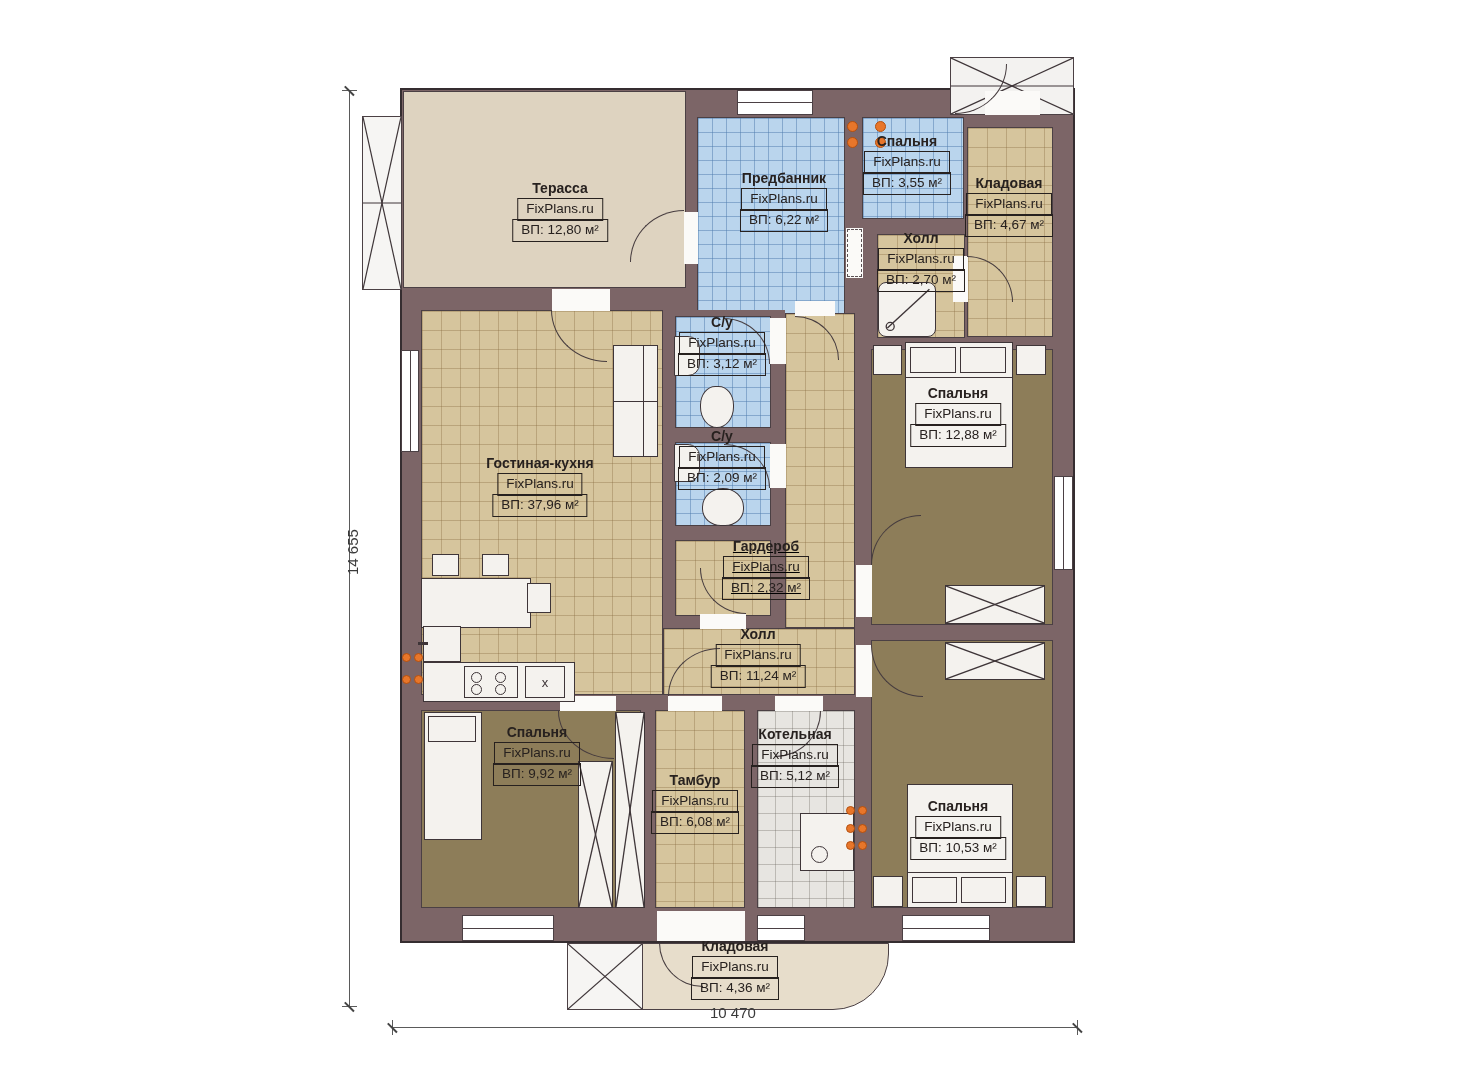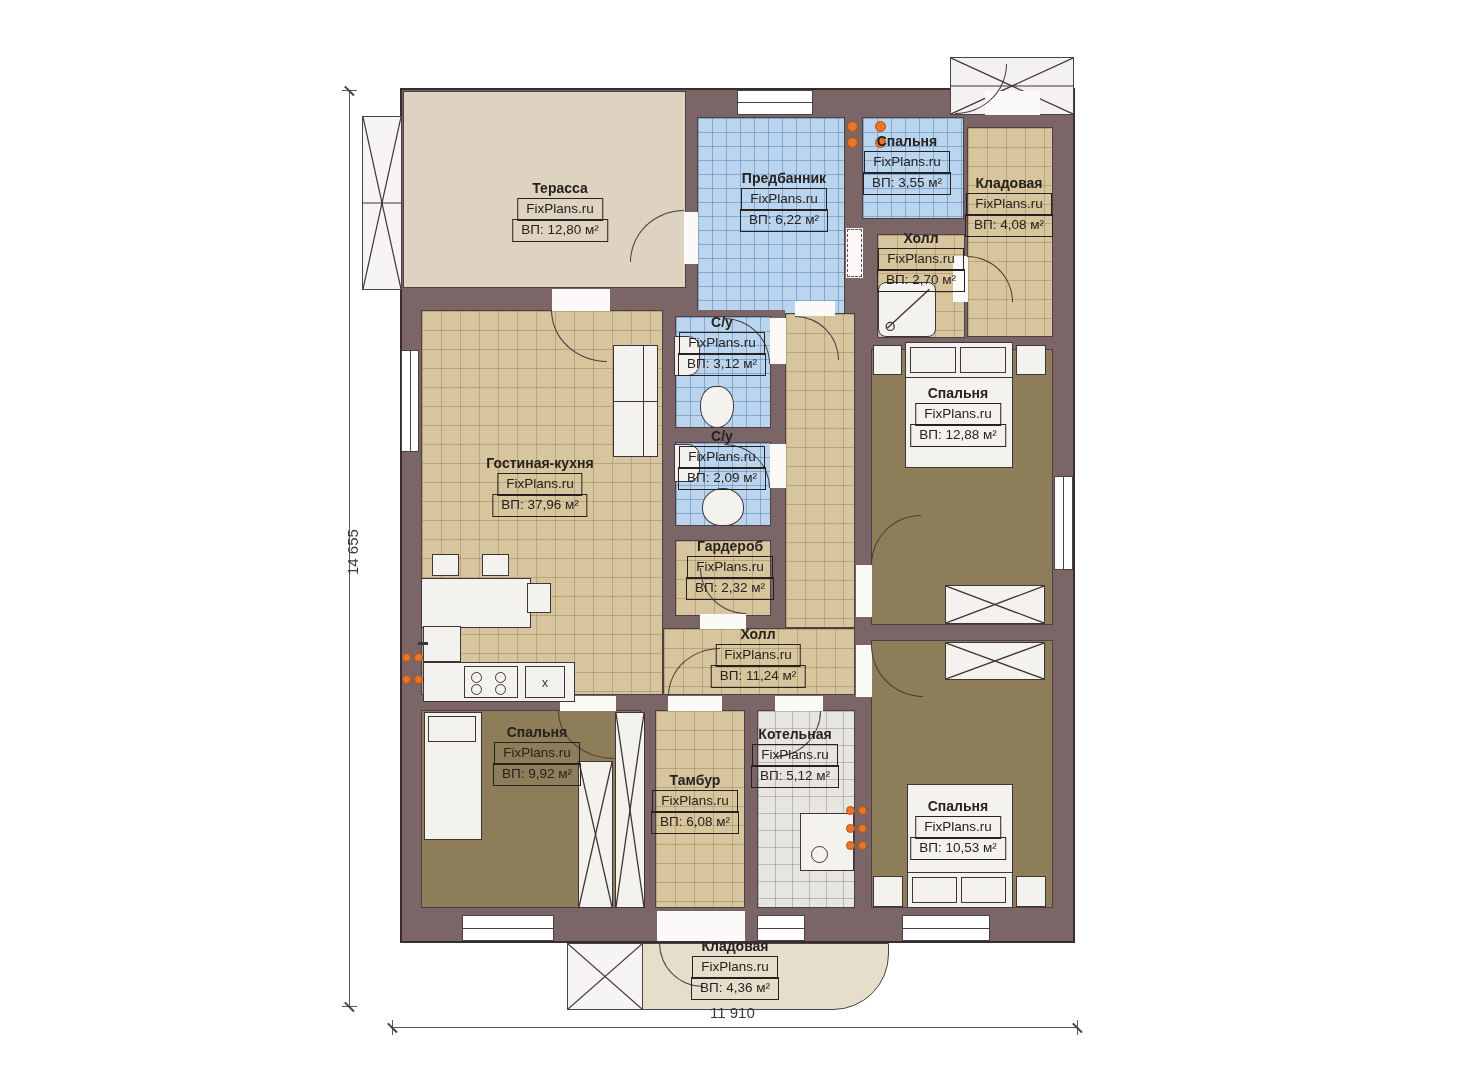--- a/index.html
+++ b/index.html
@@ -247,38 +247,38 @@
     <div class="bx">ВП: 6,22 м²</div>
   </div>
   <div class="label" style="left:907px;top:133px;">
     <div class="nm">Спальня</div>
     <div class="bx">FixPlans.ru</div>
     <div class="bx">ВП: 3,55 м²</div>
   </div>
   <div class="label" style="left:1009px;top:175px;">
     <div class="nm">Кладовая</div>
     <div class="bx">FixPlans.ru</div>
-    <div class="bx">ВП: 4,08 м²</div>
+    <div class="bx">ВП: 4,67 м²</div>
   </div>
   <div class="label" style="left:921px;top:230px;">
     <div class="nm">Холл</div>
     <div class="bx">FixPlans.ru</div>
     <div class="bx">ВП: 2,70 м²</div>
   </div>
   <div class="label" style="left:722px;top:314px;">
     <div class="nm">С/у</div>
     <div class="bx">FixPlans.ru</div>
     <div class="bx">ВП: 3,12 м²</div>
   </div>
   <div class="label" style="left:722px;top:428px;">
     <div class="nm">С/у</div>
     <div class="bx">FixPlans.ru</div>
     <div class="bx">ВП: 2,09 м²</div>
   </div>
-  <div class="label" style="left:730px;top:538px;">
+  <div class="label" style="left:766px;top:538px;text-decoration:underline;">
     <div class="nm">Гардероб</div>
     <div class="bx">FixPlans.ru</div>
     <div class="bx">ВП: 2,32 м²</div>
   </div>
   <div class="label" style="left:540px;top:455px;">
     <div class="nm">Гостиная-кухня</div>
     <div class="bx">FixPlans.ru</div>
     <div class="bx">ВП: 37,96 м²</div>
   </div>
   <div class="label" style="left:958px;top:385px;">
@@ -322,15 +322,15 @@
   <div class="dimline" style="left:342px;top:1006px;width:15px;height:1.4px;"></div>
   <div class="tick" style="left:343px;top:90px;"></div>
   <div class="tick" style="left:343px;top:1006px;"></div>
   <div class="dimlbl vert" style="left:344px;top:575px;">14 655</div>
 
   <div class="dimline" style="left:392px;top:1027px;width:686px;height:1.4px;"></div>
   <div class="dimline" style="left:392px;top:1020px;width:1.4px;height:15px;"></div>
   <div class="dimline" style="left:1077px;top:1020px;width:1.4px;height:15px;"></div>
   <div class="tick" style="left:386px;top:1027px;"></div>
   <div class="tick" style="left:1071px;top:1027px;"></div>
-  <div class="dimlbl" style="left:710px;top:1004px;">11 910</div>
+  <div class="dimlbl" style="left:710px;top:1004px;">10 470</div>
 
 </div>
 
 </body></html>

